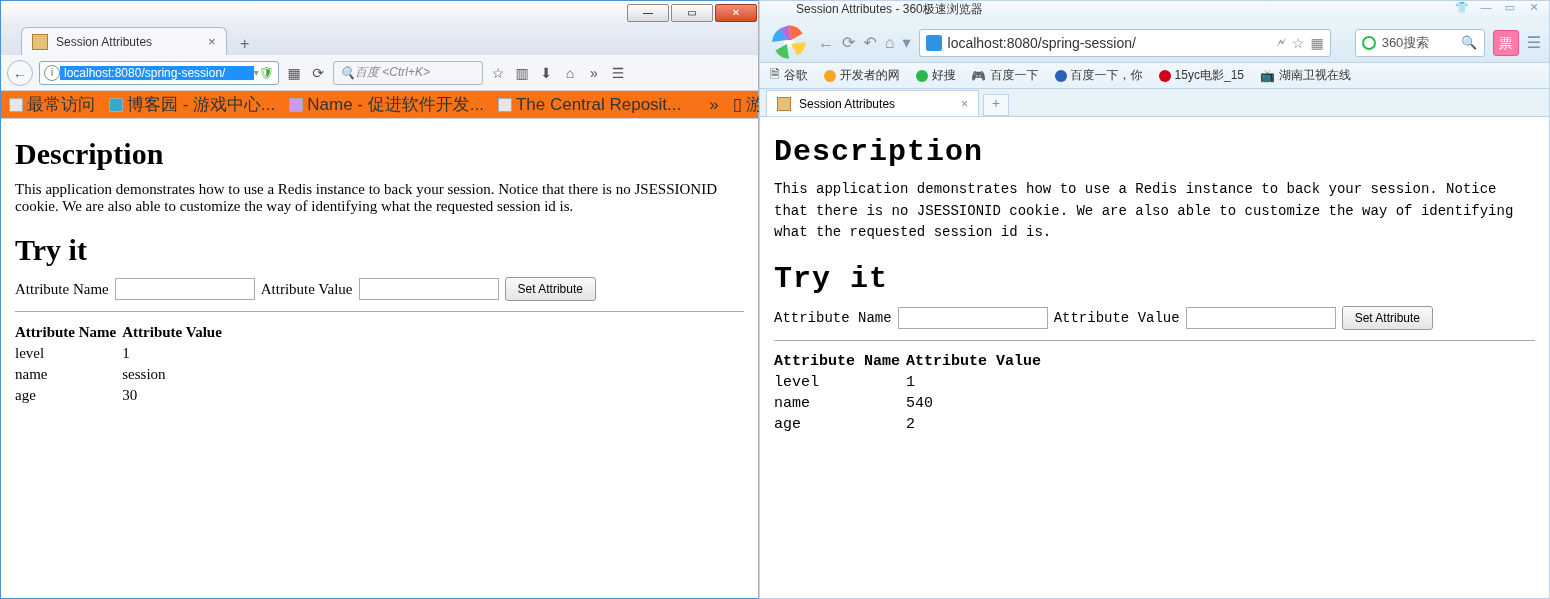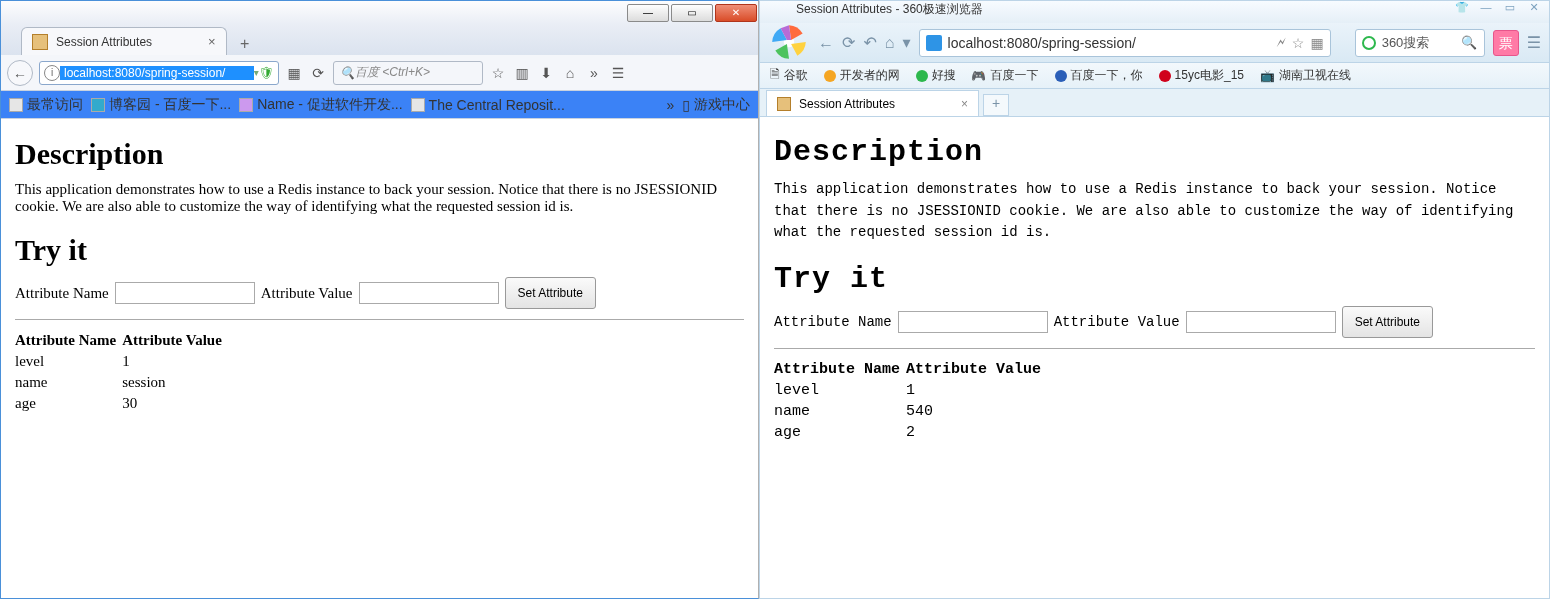--- a/index.html
+++ b/index.html
@@ -21,21 +21,21 @@
   .ff-tab .tab-close{color:#666;font-size:13px;}
   .ff-newtab{ margin-left:6px; width:24px;height:20px;text-align:center;color:#666;font-size:16px;}
   .ff-toolbar { height:36px; background:#f4f6fa; display:flex; align-items:center; gap:6px; padding:0 6px; border-bottom:1px solid #c9d2df;}
   .circle { width:26px;height:26px;border:1px solid #b0b9c6;border-radius:50%;display:flex;align-items:center;justify-content:center;font-size:14px;color:#555;background:#f7f8fb;}
   .ff-urlbox{ flex:0 0 240px; height:24px; border:1px solid #8aa7cc; border-radius:3px; display:flex; align-items:center; padding:0 4px; background:#fff;}
   .ff-urlbox .info{ width:16px;height:16px;border:1px solid #888;border-radius:50%;font-size:10px;text-align:center;line-height:14px;color:#666;}
   .ff-urlbox .urltxt{ flex:1; padding:0 4px; font-size:12px; background:#1e90ff; color:#fff;}
   .ff-urlbox .chev{color:#7a7;font-size:10px;}
   .ff-searchbox{flex:0 0 150px;height:24px;border:1px solid #b0b9c6;border-radius:3px;display:flex;align-items:center;padding:0 6px;color:#888;font-style:italic;font-size:12px;}
   .ff-ico{width:18px;height:18px;display:flex;align-items:center;justify-content:center;color:#555;font-size:14px;}
-  .ff-bookbar{height:28px;background:#3b82f6;border-bottom:1px solid #c9d2df;display:flex;align-items:center;gap:8px;padding:0 8px;font-size:14px;color:#333;}
+  .ff-bookbar{height:28px;background:#f97316;border-bottom:1px solid #c9d2df;display:flex;align-items:center;gap:14px;padding:0 8px;font-size:17px;color:#333;}
   .ff-bookbar .bm{display:flex;align-items:center;gap:4px;white-space:nowrap;}
   .ff-bookbar .bmico{width:14px;height:14px;background:#e6e6e6;border:1px solid #aaa;}
 
   
   .tb-titlebar{height:22px;background:linear-gradient(#f7fbff,#e5eff7);display:flex;align-items:flex-start;gap:6px;padding-left:36px;}
   .tb-title{font-size:12px;color:#333;}
   .tb-winbtns{margin-left:auto;display:flex;gap:2px;padding-right:4px;}
   .tb-winbtn{width:22px;height:16px;font-size:11px;text-align:center;color:#7da2bf;}
   .tb-toolbar{height:40px;background:linear-gradient(#eaf3fa,#d9e9f4);display:flex;align-items:center;gap:8px;padding:0 8px;border-bottom:1px solid #bcd4e7;}
   .tb-logo{width:42px;height:42px;margin-top:-2px;}
@@ -59,21 +59,21 @@
   .content{flex:1;overflow:auto;background:#fff;padding:8px 14px;}
   #win-ff  .content h1{font-family:"Times New Roman",serif;font-weight:bold;font-size:30px;margin:10px 0;}
   #win-ff  .content p {font-family:"Times New Roman",serif;font-size:15px;margin:6px 0 18px;}
   #win-ff  .lbl{font-family:"Times New Roman",serif;font-size:15px;}
   #win-360 .content h1{font-family:"SimSun","NSimSun","Courier New",monospace;font-weight:bold;font-size:30px;margin:10px 0;letter-spacing:1px;}
   #win-360 .content p {font-family:"SimSun","NSimSun","Courier New",monospace;font-size:14px;margin:6px 0 18px;line-height:1.55;}
   #win-360 .lbl{font-family:"SimSun","NSimSun","Courier New",monospace;font-size:14px;}
   #win-360 table{font-family:"SimSun","NSimSun","Courier New",monospace;}
   .formrow{display:flex;align-items:center;gap:6px;margin:4px 0 10px;}
   .formrow input[type=text]{height:22px;border:1px solid #aaa;padding:0 4px;}
-  .setbtn{height:32px;padding:0 12px;background:linear-gradient(#fafafa,#e4e4e4);border:1px solid #999;border-radius:3px;font-size:12px;}
+  .setbtn{height:24px;padding:0 12px;background:linear-gradient(#fafafa,#e4e4e4);border:1px solid #999;border-radius:3px;font-size:12px;}
   hr{border:none;border-top:1px solid #aaa;margin:4px 0 10px;}
   table{border-collapse:collapse;font-size:15px;}
   #win-ff table{font-family:"Times New Roman",serif;}
   th{font-weight:bold;text-align:left;padding:2px 6px 2px 0;}
   td{padding:2px 6px 2px 0;margin-left:45px;}
 </style>
 </head>
 <body>
 
 <div id="win-ff" class="window">
@@ -112,21 +112,21 @@
     <div class="ff-ico">»</div>
     <div class="ff-ico">☰</div>
   </div>
   <div class="ff-bookbar">
     <span class="bm">
         <span class="bmico"></span>
         <span>最常访问</span>
       </span>
     <span class="bm">
         <span class="bmico" style="background:#3ac;"></span>
-        <span>博客园 - 百度一下...</span>
+        <span>博客园 - 游戏中心...</span>
       </span>
     <span class="bm">
         <span class="bmico" style="background:#c9e;"></span>
         <span>Name - 促进软件开发...</span>
       </span>
     <span class="bm">
         <span class="bmico"></span>
         <span>The Central Reposit...</span>
       </span>
     <span style="flex:1"></span>

